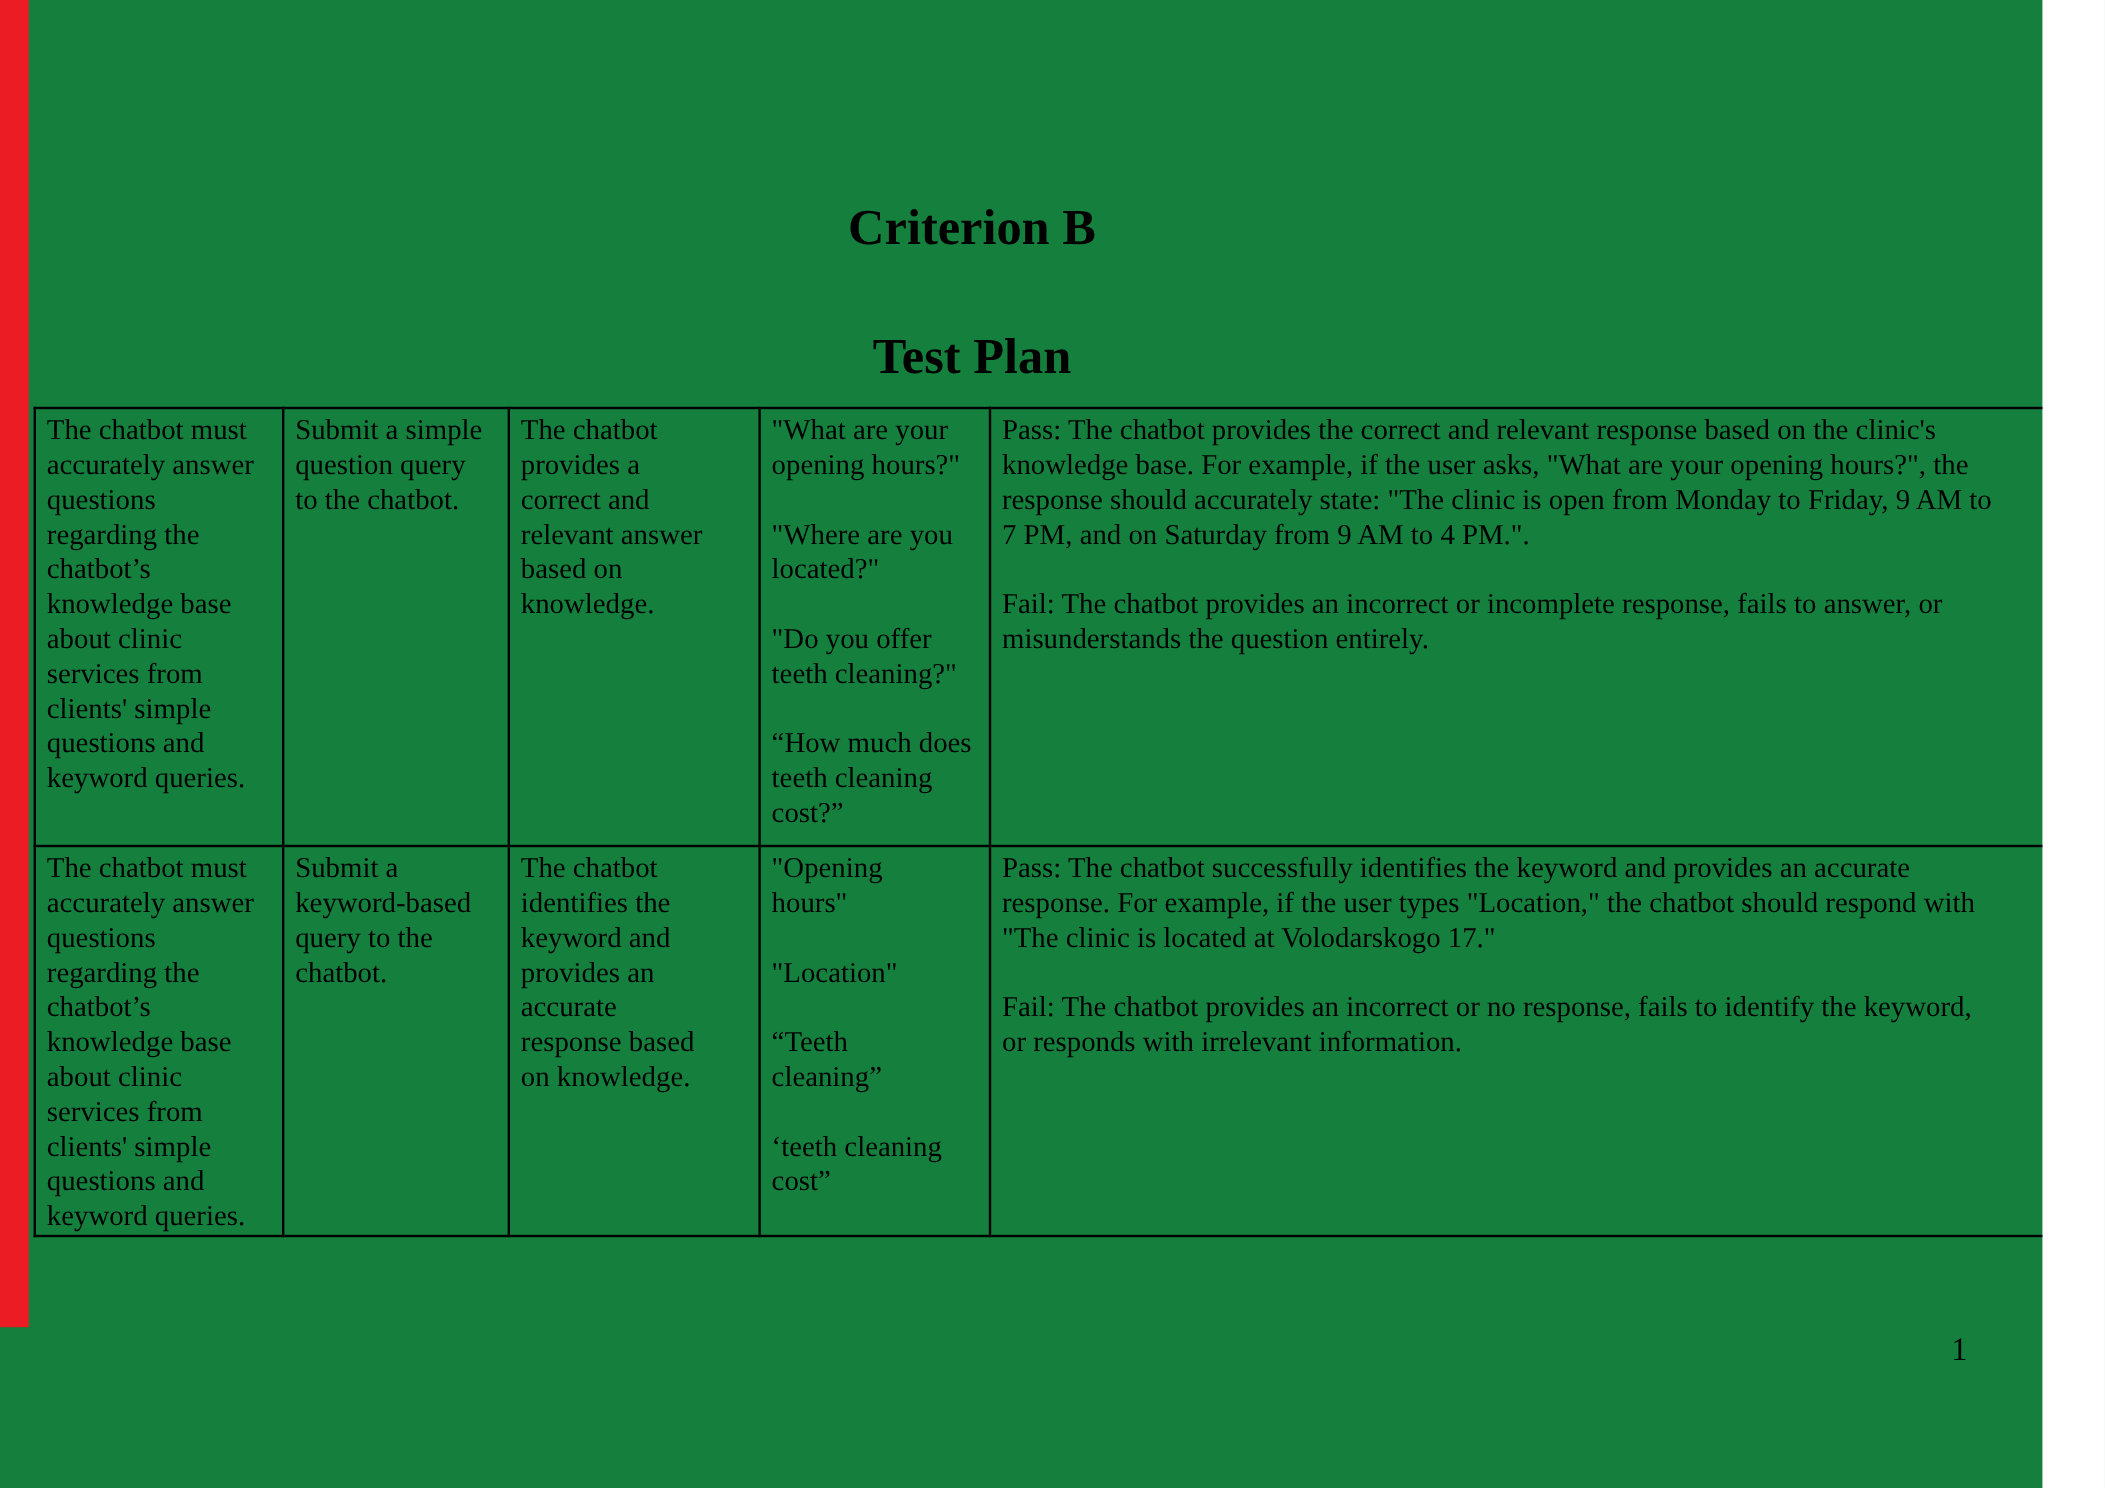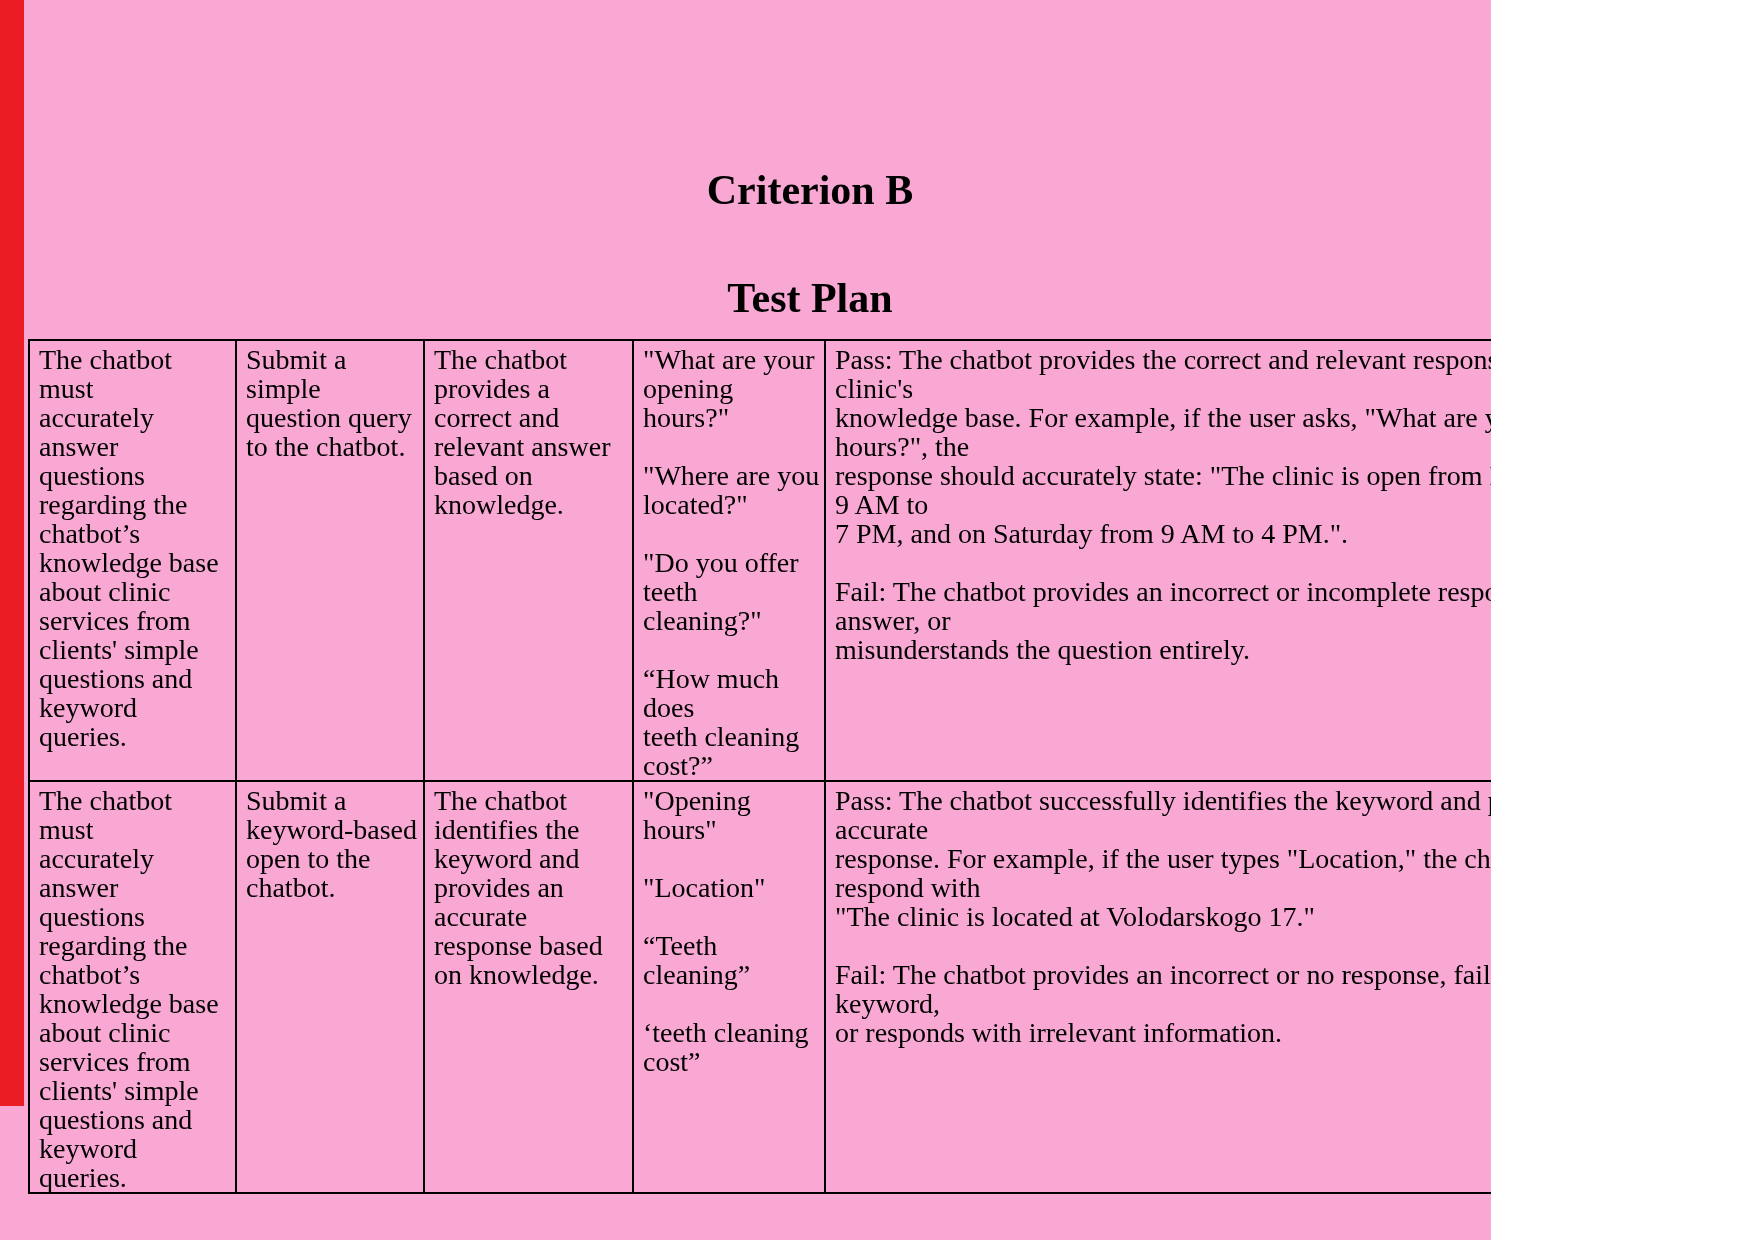--- a/index.html
+++ b/index.html
@@ -1,21 +1,21 @@
 <!DOCTYPE html>
 <html><head>
 <meta charset="utf-8">
 <style>
   * { margin: 0; padding: 0; box-sizing: border-box; }
   html, body { background: #ffffff; }
   #screen {
     position: relative;
-    width: 1491px;
+    width: 1702px;
     height: 1240px;
-    background: #f9a8d4;
+    background: #15803d;
     overflow: hidden;
     font-family: "Liberation Serif", "DejaVu Serif", serif;
     color: #000000;
   }
   .change-bar {
     position: absolute;
     left: 0;
     top: 0;
     width: 24px;
     height: 1106px;
@@ -53,21 +53,21 @@
   }
   table.testplan th {
     font-size: 30px;
     font-weight: bold;
     line-height: 35px;
     text-align: center;
     padding: 2px 2px 0 2px;
     height: 74px;
   }
   table.testplan td {
-    font-size: 28px;
+    font-size: 24px;
     line-height: 29px;
     text-align: left;
     padding: 4px 4px 0 9px;
   }
   tr.row-1 { height: 365px; }
   tr.row-2 { height: 324px; }
   .page-number {
     position: absolute;
     left: 1626px;
     top: 1110px;
@@ -143,21 +143,21 @@
 regarding the
 chatbot’s
 knowledge base
 about clinic
 services from
 clients' simple
 questions and
 keyword queries.</td>
         <td>Submit a
 keyword-based
-open to the
+query to the
 chatbot.</td>
         <td>The chatbot
 identifies the
 keyword and
 provides an
 accurate
 response based
 on knowledge.</td>
         <td>"Opening
 hours"

